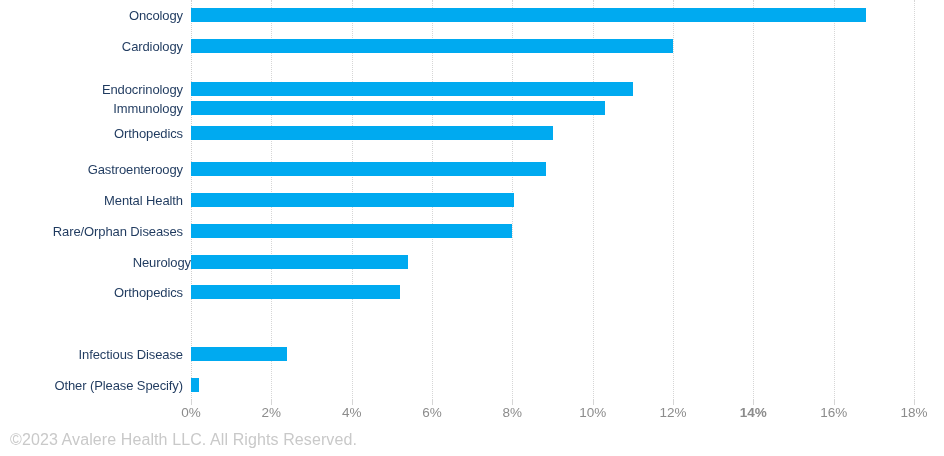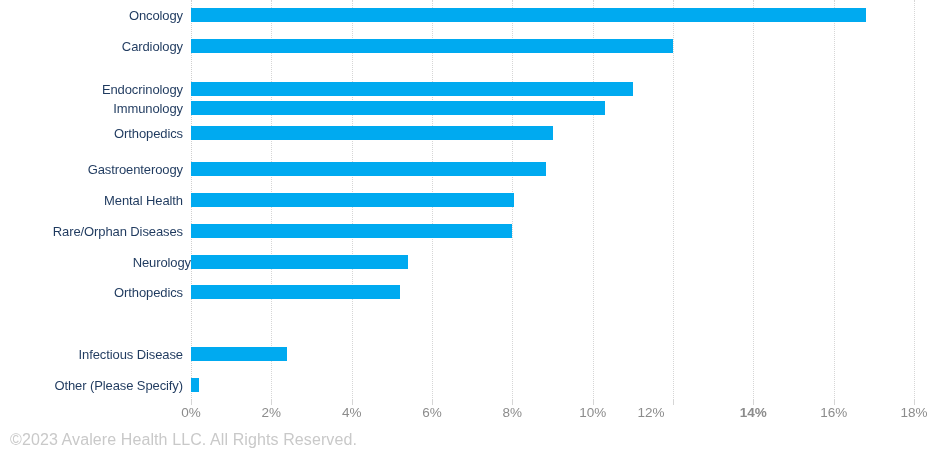--- a/index.html
+++ b/index.html
@@ -211,21 +211,21 @@
       </div>
     </div>
 
   <div class="x-axis" id="x-axis">
       <div class="x-tick-label" style="left: 0px;">0%</div>
       <div class="x-tick-label" style="left: 80.3333px;">2%</div>
       <div class="x-tick-label" style="left: 160.667px;">4%</div>
       <div class="x-tick-label" style="left: 241px;">6%</div>
       <div class="x-tick-label" style="left: 321.333px;">8%</div>
       <div class="x-tick-label" style="left: 401.667px;">10%</div>
-      <div class="x-tick-label" style="left: 460px;">12%</div>
+      <div class="x-tick-label" style="left: 482px;">12%</div>
       <div class="x-tick-label" style="left: 562.333px; font-weight: bold;">14%</div>
       <div class="x-tick-label" style="left: 642.667px;">16%</div>
       <div class="x-tick-label" style="left: 723px;">18%</div>
     </div>
 
   <div class="footer">©2023 Avalere Health LLC.  All Rights Reserved.</div>
 
 </div>
 
 </body></html>

